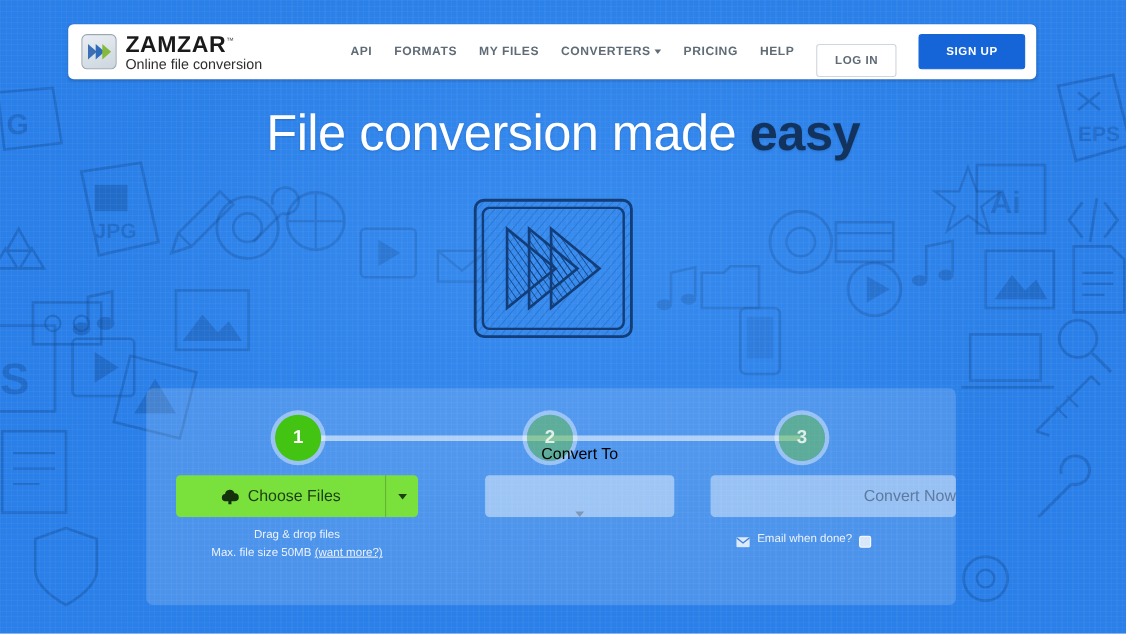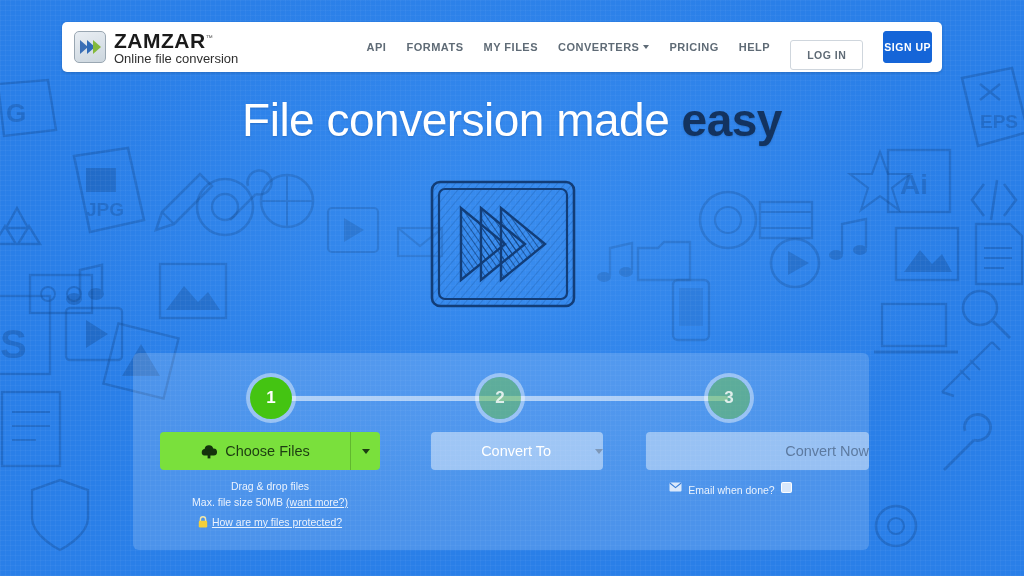--- a/index.html
+++ b/index.html
@@ -83,21 +83,21 @@
   .btn-login {
     font-size: 10.5px; font-weight: 700; letter-spacing: .5px;
     color: #5f6b76; background: #fff;
     border: 1px solid #cfd6dd; border-radius: 3px;
     padding: 8px 16px; cursor: pointer; margin-top: 15px;
   }
   .btn-signup {
     font-size: 10.5px; font-weight: 700; letter-spacing: .5px;
     color: #ffffff; background: #1565d8;
     border: 1px solid #1565d8; border-radius: 3px;
-    padding: 9px 0; cursor: pointer;
+    padding: 9px 24px; cursor: pointer;
   }
 
   
   #hero { position: absolute; left: 0; top: 96px; width: 1024px; text-align: center; }
   #hero-title {
     font-size: 46px; color: #ffffff; font-weight: 400;
     letter-spacing: -0.5px; line-height: 1.05;
     text-shadow: 0 1px 2px rgba(0,40,90,.22);
     text-align: center;
   }
@@ -165,24 +165,25 @@
     border-left: 1px solid rgba(40,90,20,.30);
     display: flex; align-items: center; justify-content: center;
   }
   .caret-dk {
     width: 0; height: 0;
     border-left: 4px solid transparent;
     border-right: 4px solid transparent;
     border-top: 5px solid #1d3d12;
   }
   #convert-to {
-    left: 271px; width: 172px;
+    left: 281px; width: 172px;
     background: rgba(255,255,255,.45);
-    color: #ffffff;
+    color: #000000;
     gap: 44px;
+    flex-direction: column;
   }
   .caret-lt {
     width: 0; height: 0;
     border-left: 4px solid transparent;
     border-right: 4px solid transparent;
     border-top: 5px solid #7e98b8;
   }
   #convert-now {
     left: 486px; width: 223px;
     background: rgba(255,255,255,.42);
@@ -199,21 +200,21 @@
   #micro-right { left: 486px; top: 123px; width: 223px; }
   .micro a, .lnk {
     color: #eaf2fd; text-decoration: underline; cursor: pointer;
   }
   .prot {
     display: flex; align-items: center; justify-content: center; gap: 4px;
     margin-top: 3px;
   }
   .prot .lnk { font-size: 10.5px; }
   .email-row {
-    display: flex; align-items: flex-start; justify-content: center; gap: 6px;
+    display: flex; align-items: flex-end; justify-content: center; gap: 6px;
     margin-top: 6px;
   }
   .chk {
     width: 11px; height: 11px; border-radius: 2px;
     background: rgba(255,255,255,.78);
     border: 1px solid rgba(255,255,255,.9);
     cursor: pointer;
   }
 </style>
 </head>
@@ -471,27 +472,20 @@
       <div class="act" id="convert-now">
         <span>Convert Now</span>
       </div>
     </div>
 
     <div class="micro" id="micro-left">
       <div>Drag &amp; drop files</div>
       <div>
         <span>Max. file size 50MB </span><span class="lnk">(want more?)</span>
       </div>
-      <div class="prot">
-        <svg width="10" height="12" viewBox="0 0 10 12">
-          <path d="M2.4 5 V3.4 A2.6 2.6 0 0 1 7.6 3.4 V5" fill="none" stroke="#f2e7a8" stroke-width="1.4"></path>
-          <rect x="0.8" y="4.8" width="8.4" height="6.6" rx="1.2" fill="#f2cf3a"></rect>
-        </svg>
-        <span class="lnk">How are my files protected?</span>
-      </div>
     </div>
 
     <div class="micro" id="micro-right">
       <div class="email-row">
         <svg width="13" height="10" viewBox="0 0 13 10">
           <rect x="0.5" y="0.5" width="12" height="9" rx="1" fill="#dbe9fb"></rect>
           <path d="M0.8 1 L6.5 5.6 L12.2 1" fill="none" stroke="#3a7fd8" stroke-width="1.2"></path>
         </svg>
         <span>Email when done?</span>
         <span class="chk"></span>

